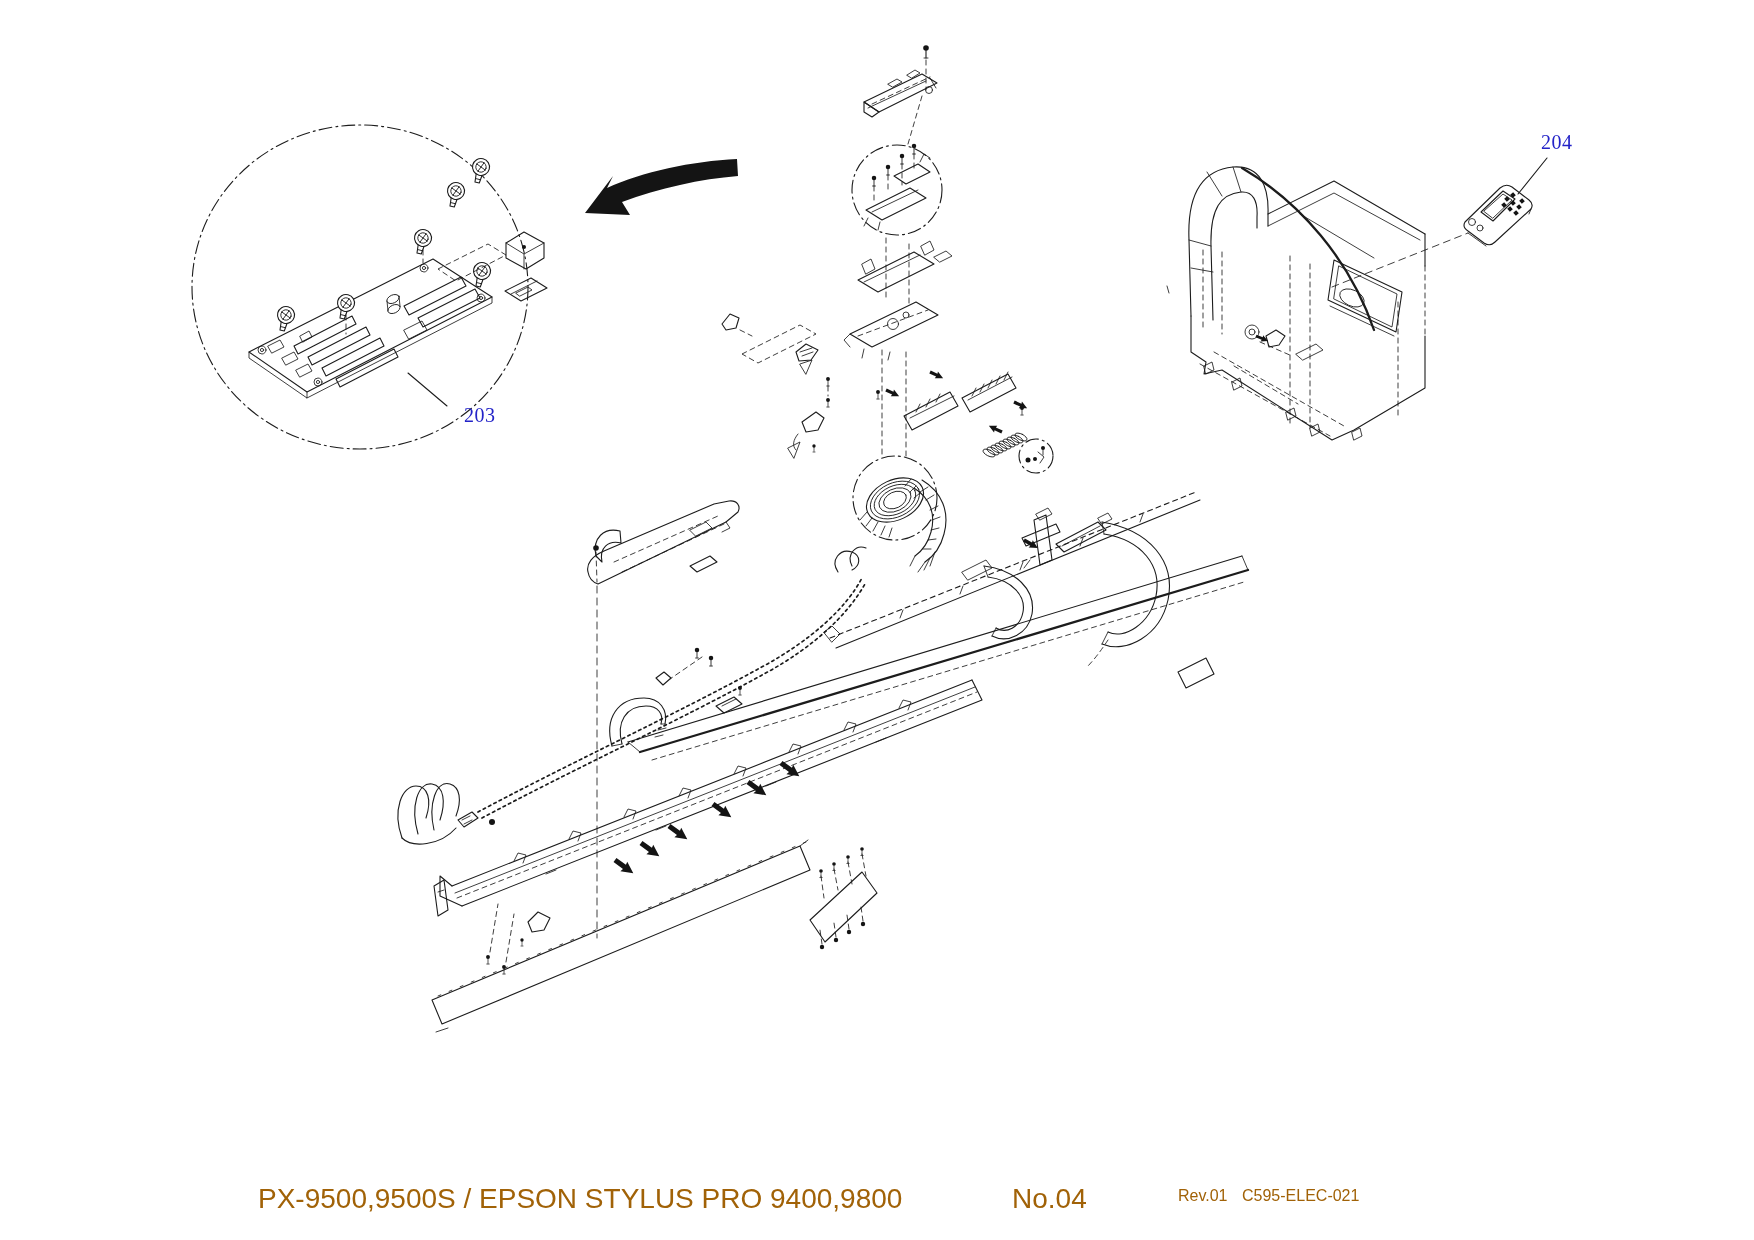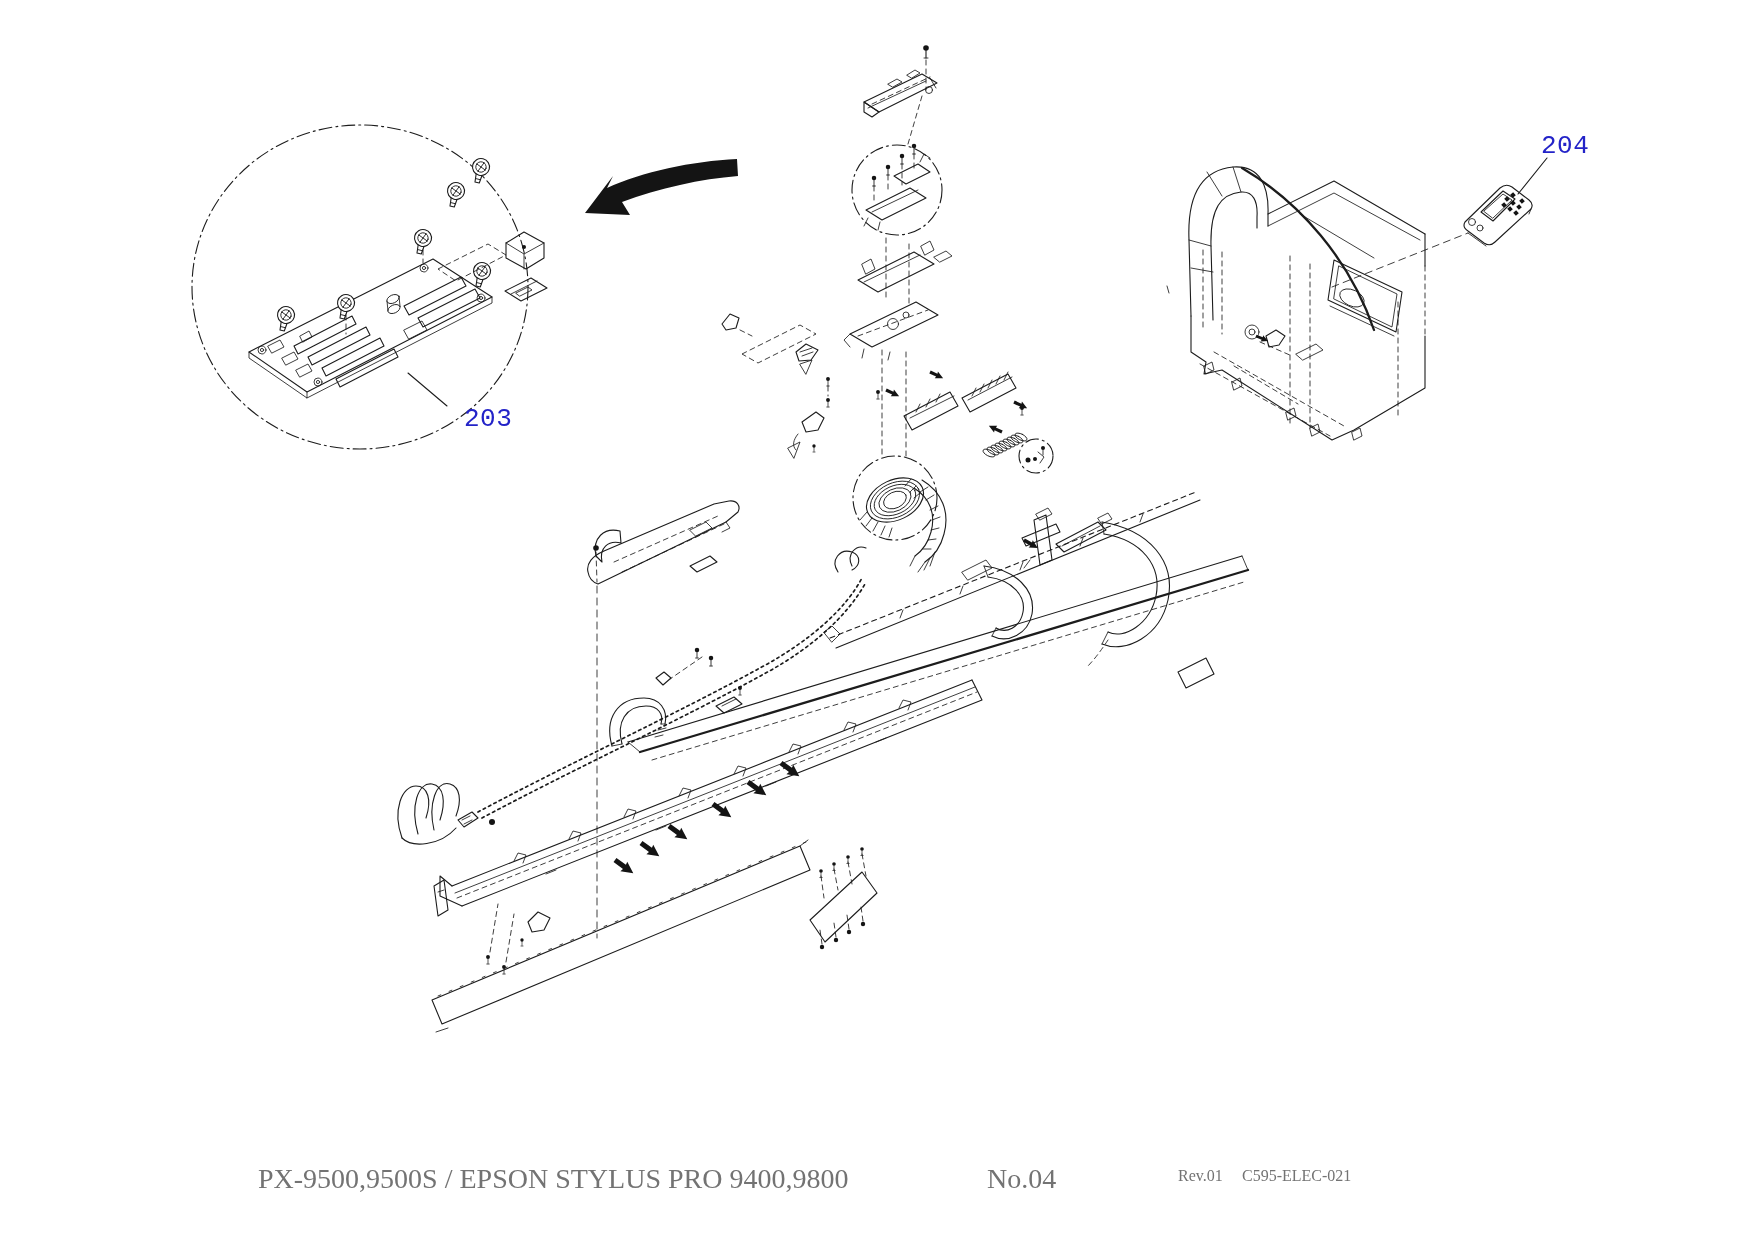--- a/index.html
+++ b/index.html
@@ -13,26 +13,27 @@
   .thin{stroke-width:0.85;}
   .st2{stroke-width:2.3;}
   .fb{fill:#141414;stroke:none;}
   .wf{fill:#ffffff;}
   .dsh{stroke-dasharray:5 4;}
   .dsh2{stroke-dasharray:7 5;}
   .dd{stroke-dasharray:13 4 2 4;}
   .hx{stroke-dasharray:2.5 3.5;}
   
   .callout{
-    position:absolute;color:#2323c8;font-size:26px;letter-spacing:0.5px;
-    font-family:Liberation Mono, monospace;white-space:nowrap;
+    position:absolute;color:#2323c8;font-size:20px;letter-spacing:0.5px;
+    font-family:Liberation Serif, serif;white-space:nowrap;
   }
   .cap{
-    position:absolute;color:#737373;white-space:nowrap;
-    font-family:Liberation Serif, serif;
+    position:absolute;color:#a16207;white-space:nowrap;
+    font-family:Liberation Sans, sans-serif;
+    margin-top:20px;
   }
   .cap-main{font-size:28px;}
   .cap-sub{font-size:16px;}
 </style>
 </head>
 <body>
 
 <div class="stage">
 
 <svg viewBox="0 0 1754 1240" aria-hidden="true">
@@ -427,18 +428,18 @@
     <path class="st" d="M1518,194 L1547,158"></path>
   </g>
 </svg>
 
   <span class="callout" style="left:464px;top:404px">203</span>
 
   <span class="callout" style="left:1541px;top:131px">204</span>
 
   <div>
     <span class="cap cap-main" style="left:258px;top:1163px">PX-9500,9500S / EPSON STYLUS PRO 9400,9800</span>
-    <span class="cap cap-main" style="left:987px;top:1163px">No.04</span>
+    <span class="cap cap-main" style="left:1012px;top:1163px">No.04</span>
     <span class="cap cap-sub" style="left:1178px;top:1167px">Rev.01</span>
     <span class="cap cap-sub" style="left:1242px;top:1167px">C595-ELEC-021</span>
   </div>
 
 </div>
 
 </body></html>

